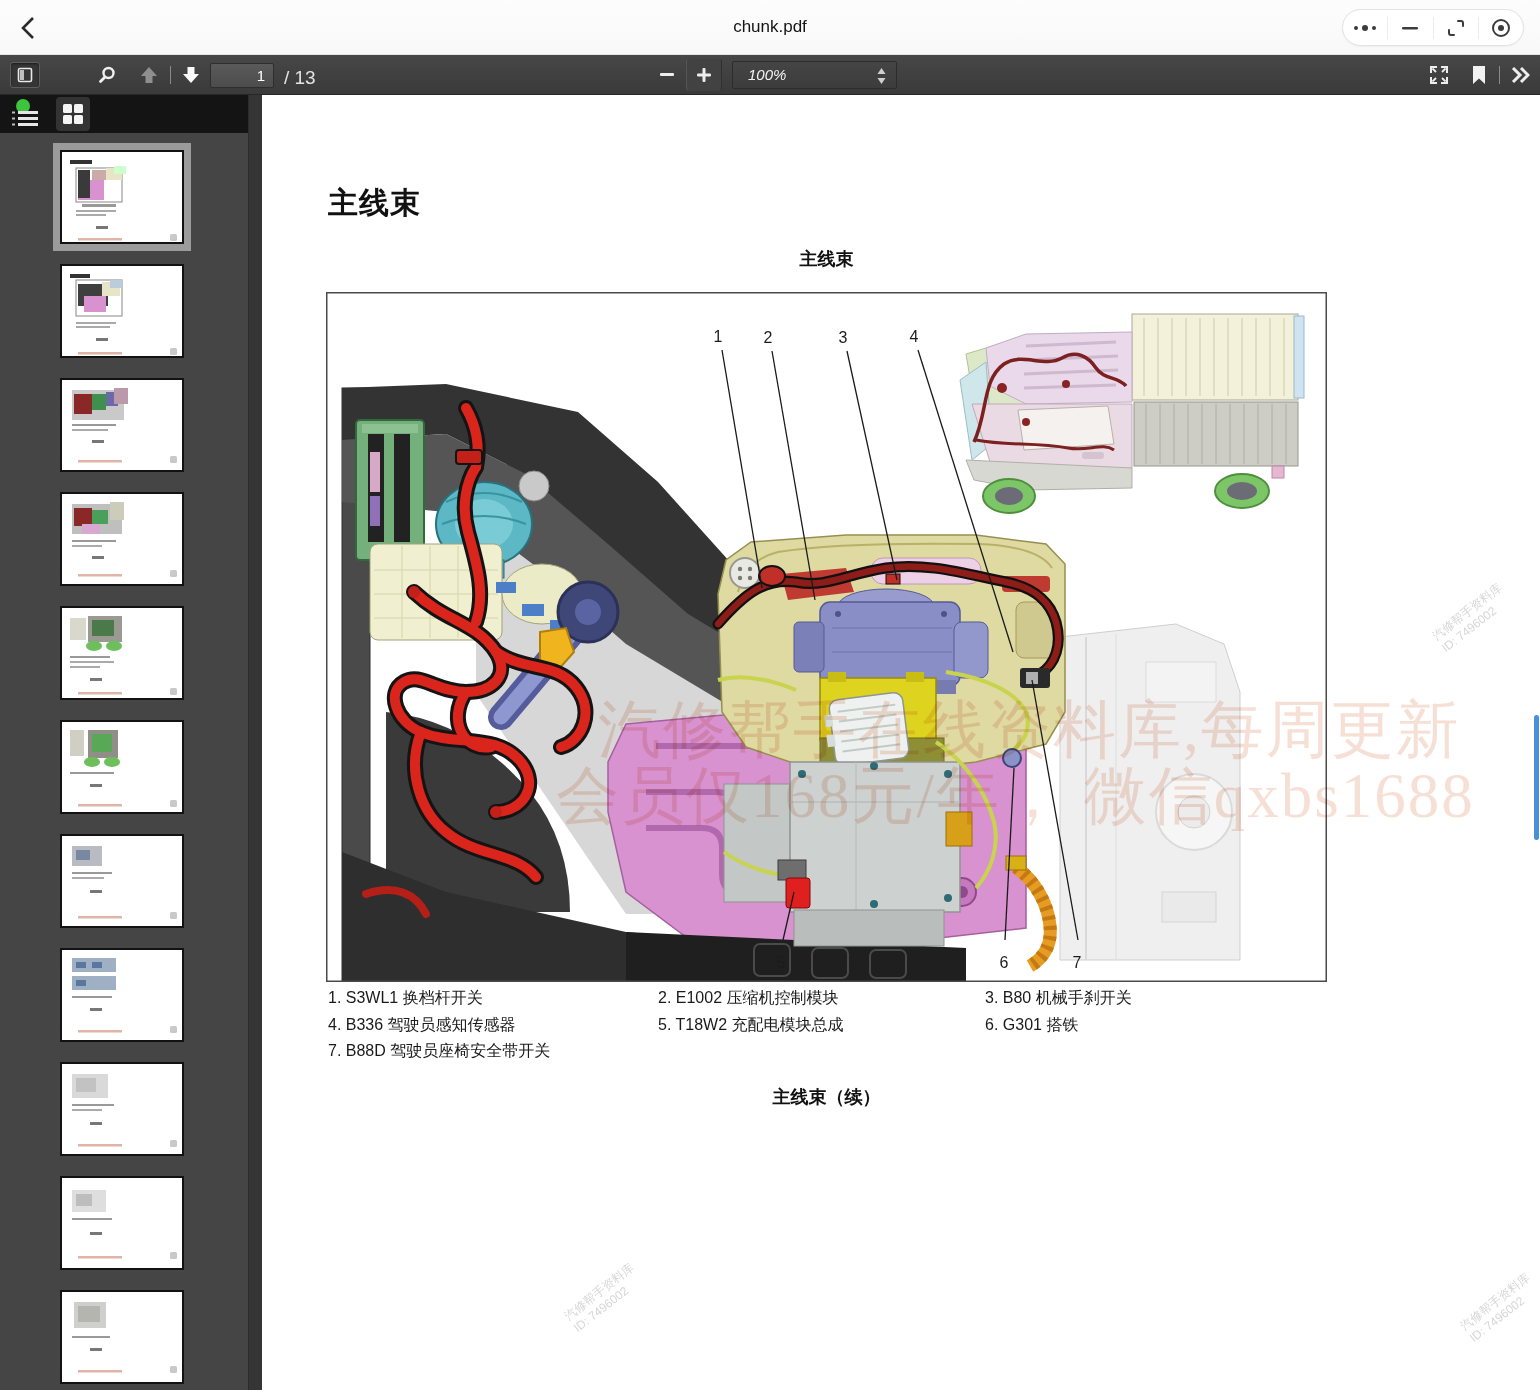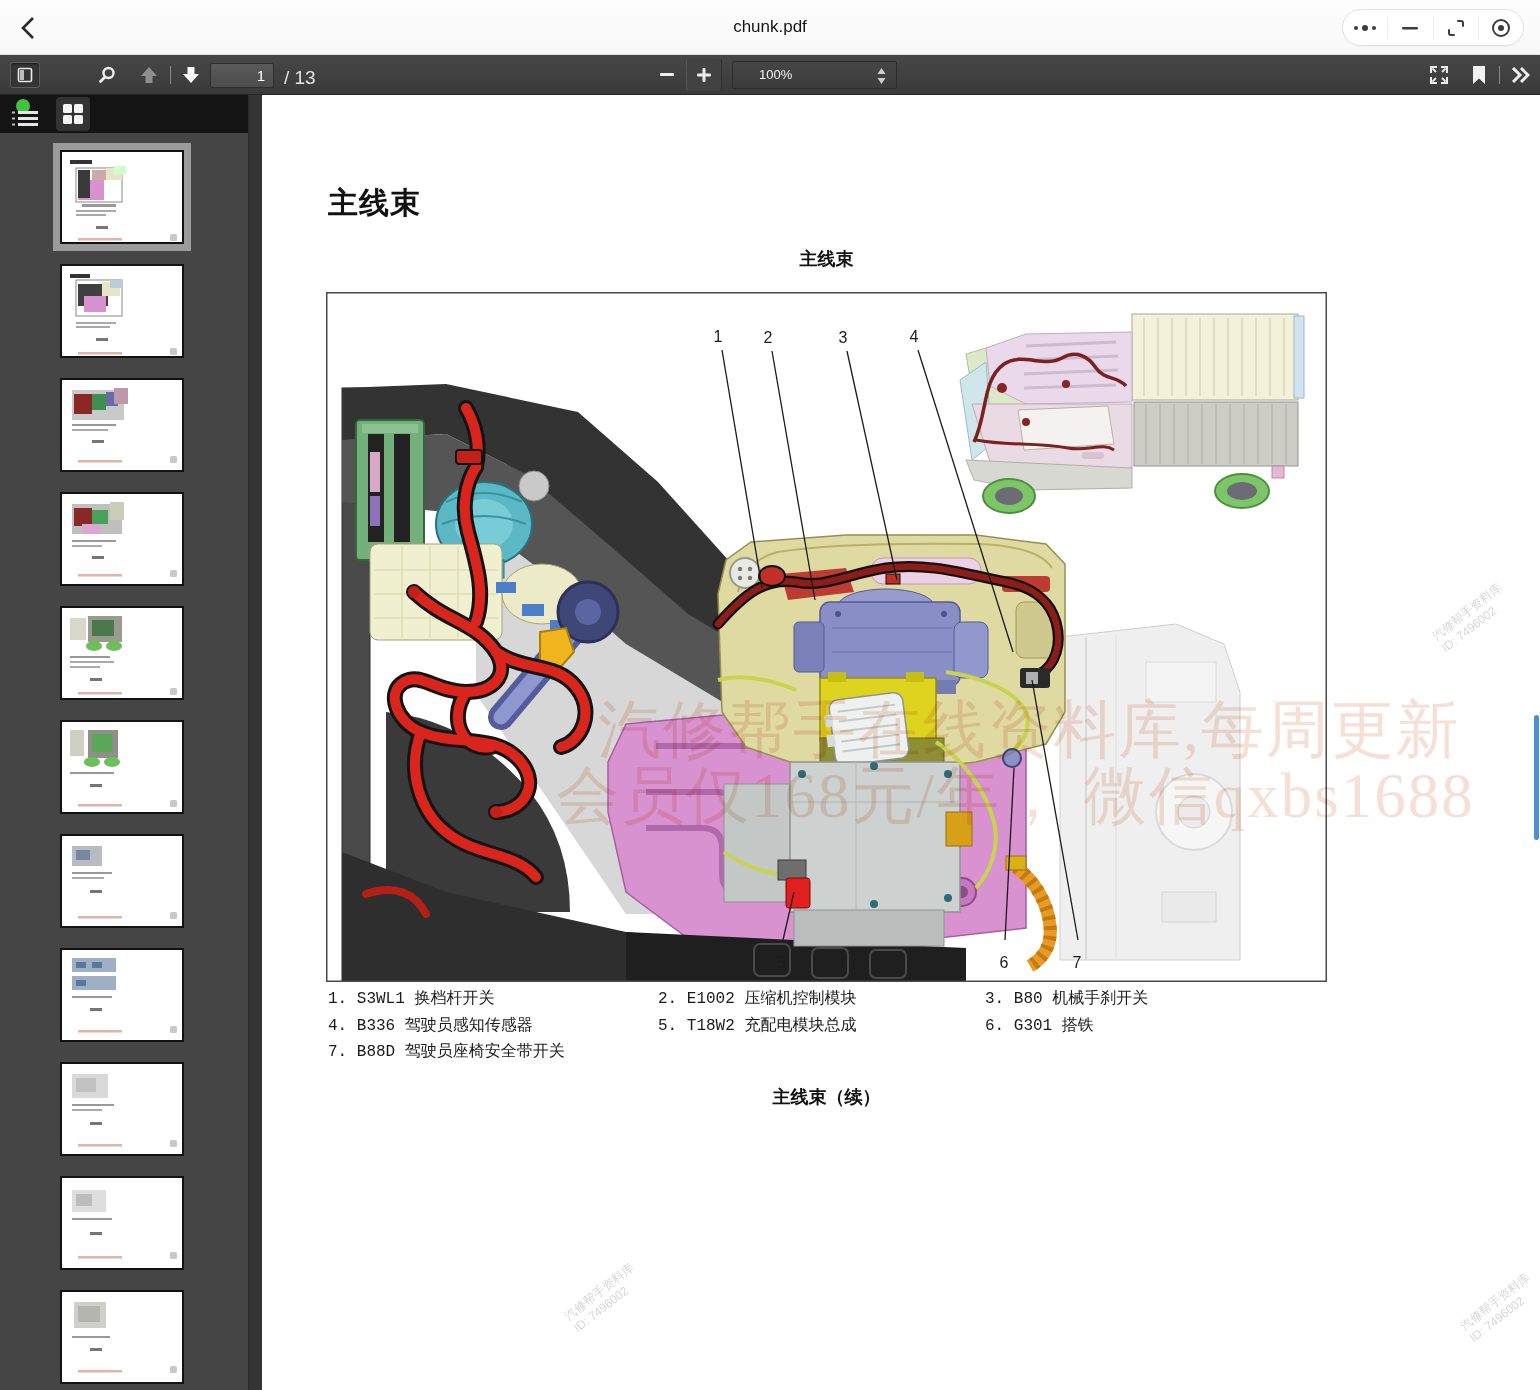--- a/index.html
+++ b/index.html
@@ -31,21 +31,21 @@
     background:linear-gradient(#5a5a5a,#4c4c4c); border:1px solid #2e2e2e; border-radius:2px;
     color:#fff; font-size:15px; text-align:right; padding-right:8px; }
   .page-total { position:absolute; left:284px; top:12px; color:#e3e3e3; font-size:19px; }
   .zoom-group { position:absolute; left:648px; top:0; height:40px; display:flex; align-items:center; }
   .zoom-btn { width:38px; height:40px; display:flex; align-items:center; justify-content:center;
     color:#ededed; font-size:21px; cursor:pointer; }
   .zoom-btn.plus { background:#424242; border-left:1px solid #555; border-right:1px solid #303030;
     height:32px; border-radius:3px; width:36px; }
   .zoom-select { position:relative; margin-left:10px; width:165px; height:28px;
     background:linear-gradient(#454545,#3c3c3c); border:1px solid #2c2c2c; border-radius:2px;
-    color:#f2f2f2; font-size:13px; line-height:26px; padding-left:26px; cursor:pointer; }
+    color:#f2f2f2; font-size:15px; line-height:26px; padding-left:15px; cursor:pointer;font-style:italic; }
   .spinner { position:absolute; right:10px; top:6px; }
   .tb-right { position:absolute; right:0; top:0; height:40px; display:flex; align-items:center; }
   .tb-right .icon-btn { width:40px; height:40px; display:flex; align-items:center;
     justify-content:center; cursor:pointer; }
   .v-div { width:1px; height:18px; background:#8a8a8a; }
 
   
   .sidebar { position:absolute; left:0; top:95px; width:248px; bottom:0;
     background:#454545; z-index:20; }
   .sidebar-head { position:absolute; left:0; top:0; width:100%; height:38px; background:#141414; }
@@ -66,21 +66,21 @@
   .page-title { position:absolute; left:66px; top:88px; font-size:30px; font-weight:700;
     color:#111; letter-spacing:1px; }
   .fig-caption { position:absolute; left:64px; width:1001px; top:152px; text-align:center;
     font-size:18px; font-weight:700; color:#111; }
   .fig-caption.cont { top:990px; }
   .diagram-box { position:absolute; left:64px; top:197px; width:1001px; height:690px; }
   .diagram-box svg { display:block; }
   .legend { position:absolute; left:66px; top:893px; width:1000px; display:grid;
     grid-template-columns:330px 327px auto; grid-auto-rows:26.5px;
     font-size:16px; color:#1a1a1a; }
-  .legend span { white-space:nowrap;font-family:Liberation Mono, monospace; }
+  .legend span { white-space:nowrap; }
 
   
   .wm-pink { position:absolute; white-space:nowrap; font-family:"Liberation Serif", serif;
     color:#f6ded3; z-index:12; mix-blend-mode:multiply; opacity:.92; pointer-events:none;
     font-size:63px; letter-spacing:2px; }
   .wm-id { position:absolute; font-size:12px; line-height:15px; color:#d7d7d7;
     transform:rotate(-38deg); white-space:nowrap; z-index:12; pointer-events:none; }
   .main-scrollthumb { position:absolute; right:1px; top:620px; width:5px; height:125px;
     background:#4a90d9; border-radius:3px; z-index:15; }
 </style>

